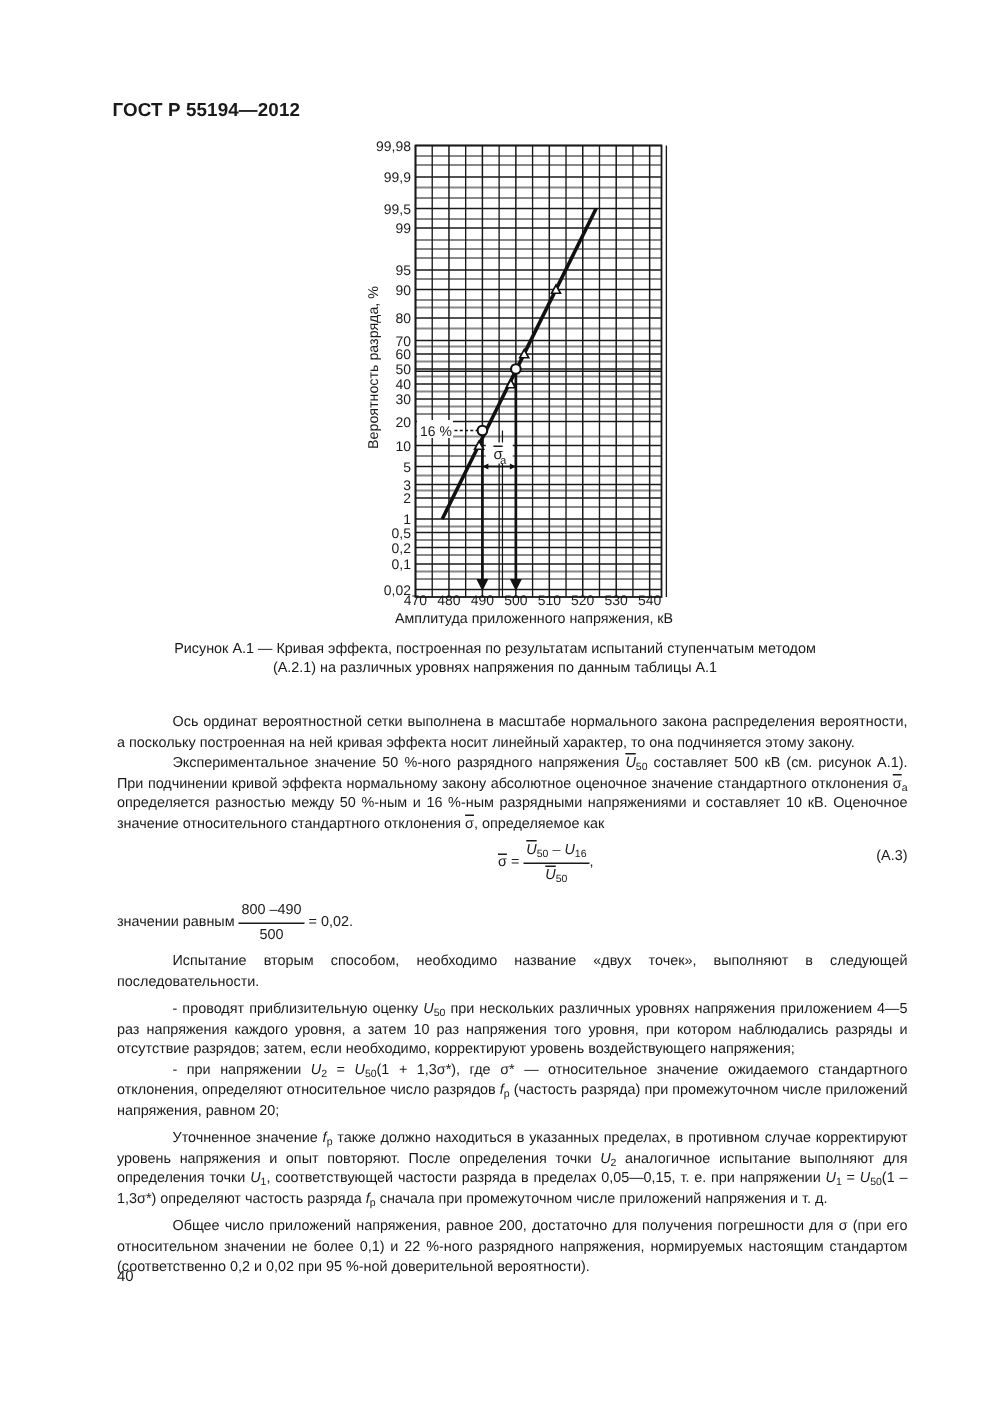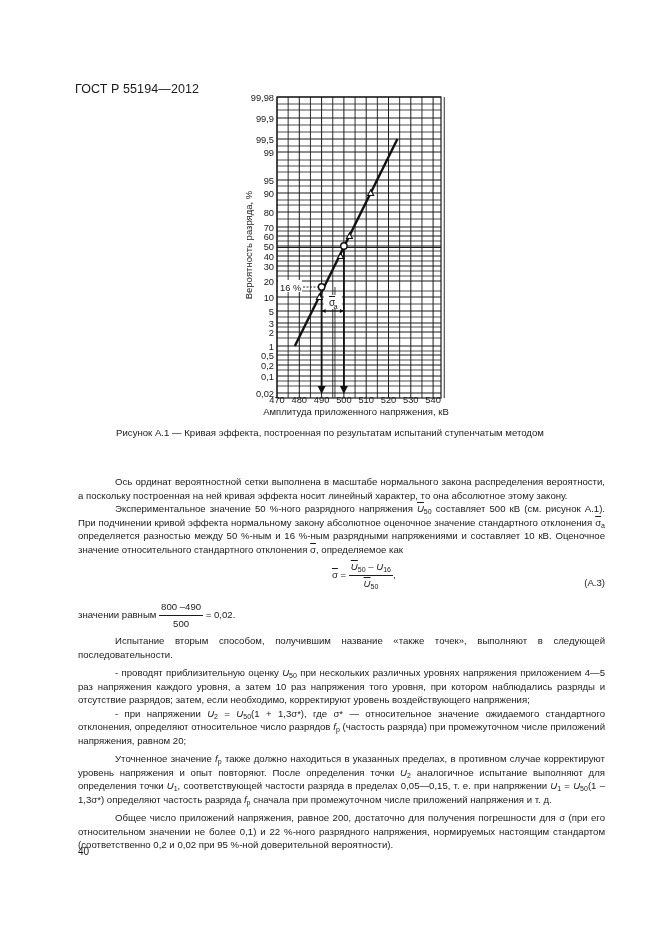--- a/index.html
+++ b/index.html
@@ -1,32 +1,32 @@
 <!DOCTYPE html>
 <html><head>
 <meta charset="utf-8">
 <style>
   html, body { margin: 0; padding: 0; background: #ffffff; }
   body { width: 661px; height: 936px; position: relative; overflow: hidden;
          font-family: "Liberation Sans", sans-serif; color: #1a1a1a; }
-  .header { position: absolute; left: 75px; top: 66px; font-weight: normal; font-size: 12.5px; letter-spacing: 0.1px; margin-top: 16px; }
+  .header { position: absolute; left: 75px; top: 66px; font-weight: bold; font-size: 12.5px; letter-spacing: 0.1px; }
   .chart { position: absolute; left: 0; top: 0; }
   .caption { position: absolute; left: 90px; width: 480px; top: 426px; text-align: center; font-size: 9.6px; line-height: 13px; }
   .body-text { position: absolute; left: 78px; width: 527px; font-size: 9.6px; line-height: 13.5px; text-align: justify; }
   .p { margin: 0; }
   .ind { text-indent: 37px; }
   .gap { margin-top: 5px; }
   .ov { text-decoration: overline; }
   i { font-style: italic; }
   sub { font-size: 7px; vertical-align: -2px; line-height: 0; }
   .formula-row { position: relative; height: 44px; }
   .frac { display: inline-block; vertical-align: middle; text-align: center; }
   .frac .num { display: block; border-bottom: 1px solid #1a1a1a; padding: 0 2px 1px; }
   .frac .den { display: block; padding-top: 1px; }
-  .eqnum { position: absolute; right: 0; top: 20px; }
+  .eqnum { position: absolute; right: 0; top: 8px; }
   .pagenum { position: absolute; left: 78px; top: 846px; font-size: 10px; }
   svg text { font-family: "Liberation Sans", sans-serif; fill: #1a1a1a; }
 </style>
 </head>
 <body>
 
 <div class="header">ГОСТ Р 55194—2012</div>
 
 <svg class="chart" width="661" height="420" viewBox="0 0 661 420">
   <g id="grid">
@@ -157,40 +157,41 @@
       <line x1="321.6" x2="343.9" y1="311" y2="311" stroke="#111" stroke-width="0.9"></line>
       <polygon points="321.6,311 325.6,309 325.6,313" fill="#111"></polygon>
       <polygon points="343.9,311 339.9,309 339.9,313" fill="#111"></polygon>
       <text x="328.959" y="306" font-size="10" text-decoration="overline">σ</text>
       <text x="333.41900000000004" y="309" font-size="7.5">a</text>
     </g>
 </svg>
 
 <div class="caption">
   <div>Рисунок А.1 — Кривая эффекта, построенная по результатам испытаний ступенчатым методом</div>
+  <div>(А.2.1) на различных уровнях напряжения по данным таблицы А.1</div>
 </div>
 
 <div class="body-text" style="top:475px;">
-  <p class="p ind">Ось ординат вероятностной сетки выполнена в масштабе нормального закона распределения вероятности, а поскольку построенная на ней кривая эффекта носит линейный характер, то она абсолютное этому закону.</p>
+  <p class="p ind">Ось ординат вероятностной сетки выполнена в масштабе нормального закона распределения вероятности, а поскольку построенная на ней кривая эффекта носит линейный характер, то она подчиняется этому закону.</p>
   <p class="p ind"><span>Экспериментальное значение 50 %-ного разрядного напряжения </span><i class="ov">U</i><sub>50</sub><span> составляет 500 кВ (см. рисунок А.1). При подчинении кривой эффекта нормальному закону абсолютное оценочное значение стандартного отклонения </span><span class="ov">σ</span><sub>a</sub><span> определяется разностью между 50 %-ным и 16 %-ным разрядными напряжениями и составляет 10 кВ. Оценочное значение относительного стандартного отклонения </span><span class="ov">σ</span><span>, определяемое как</span></p>
 
   <div class="formula-row">
     <div style="position:absolute; left:254px; top:4px;">
       <span class="ov">σ</span><span> = </span>
       <span class="frac">
         <span class="num"><i class="ov">U</i><sub>50</sub><i> – U</i><sub>16</sub></span>
         <span class="den"><i class="ov">U</i><sub>50</sub></span>
       </span><span>,</span>
     </div>
     <span class="eqnum">(А.3)</span>
   </div>
 
   <p class="p" style="margin-bottom:4px;"><span>значении равным </span>
     <span class="frac"><span class="num">800 –490</span><span class="den">500</span></span><span> = 0,02.</span></p>
 
-  <p class="p ind">Испытание вторым способом, получившим название «также точек», выполняют в следующей последовательности.</p>
+  <p class="p ind">Испытание вторым способом, необходимо название «двух точек», выполняют в следующей последовательности.</p>
   <p class="p ind gap"><span>- проводят приблизительную оценку </span><i>U</i><sub>50</sub><span> при нескольких различных уровнях напряжения приложением 4—5 раз напряжения каждого уровня, а затем 10 раз напряжения того уровня, при котором наблюдались разряды и отсутствие разрядов; затем, если необходимо, корректируют уровень воздействующего напряжения;</span></p>
   <p class="p ind"><span>- при напряжении </span><i>U</i><sub>2</sub><span> = </span><i>U</i><sub>50</sub><span>(1 + 1,3σ*), где σ* — относительное значение ожидаемого стандартного отклонения, определяют относительное число разрядов </span><i>f</i><sub>p</sub><span> (частость разряда) при промежуточном числе приложений напряжения, равном 20;</span></p>
   <p class="p ind gap"><span>Уточненное значение </span><i>f</i><sub>p</sub><span> также должно находиться в указанных пределах, в противном случае корректируют уровень напряжения и опыт повторяют. После определения точки </span><i>U</i><sub>2</sub><span> аналогичное испытание выполняют для определения точки </span><i>U</i><sub>1</sub><span>, соответствующей частости разряда в пределах 0,05—0,15, т. е. при напряжении </span><i>U</i><sub>1</sub><span> = </span><i>U</i><sub>50</sub><span>(1 – 1,3σ*) определяют частость разряда </span><i>f</i><sub>p</sub><span> сначала при промежуточном числе приложений напряжения и т. д.</span></p>
   <p class="p ind gap">Общее число приложений напряжения, равное 200, достаточно для получения погрешности для σ (при его относительном значении не более 0,1) и 22 %-ного разрядного напряжения, нормируемых настоящим стандартом (соответственно 0,2 и 0,02 при 95 %-ной доверительной вероятности).</p>
 </div>
 
 <div class="pagenum">40</div>
 
 </body></html>

